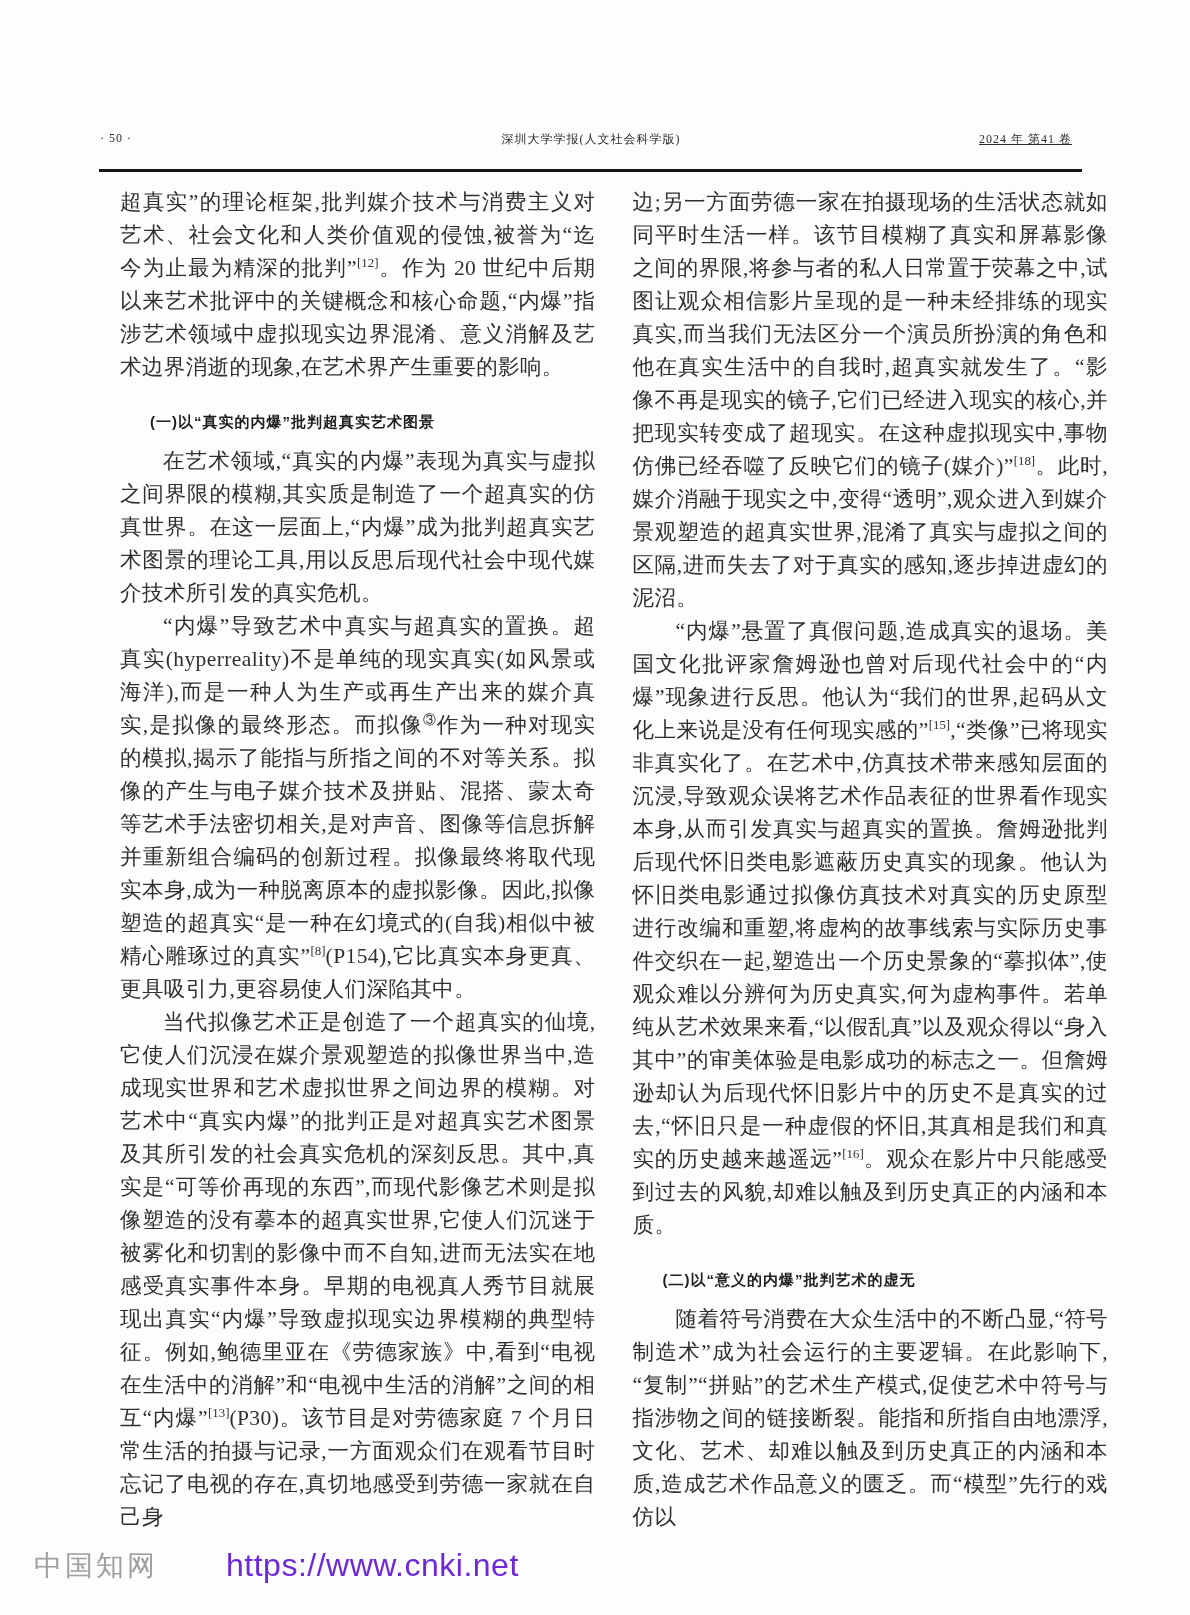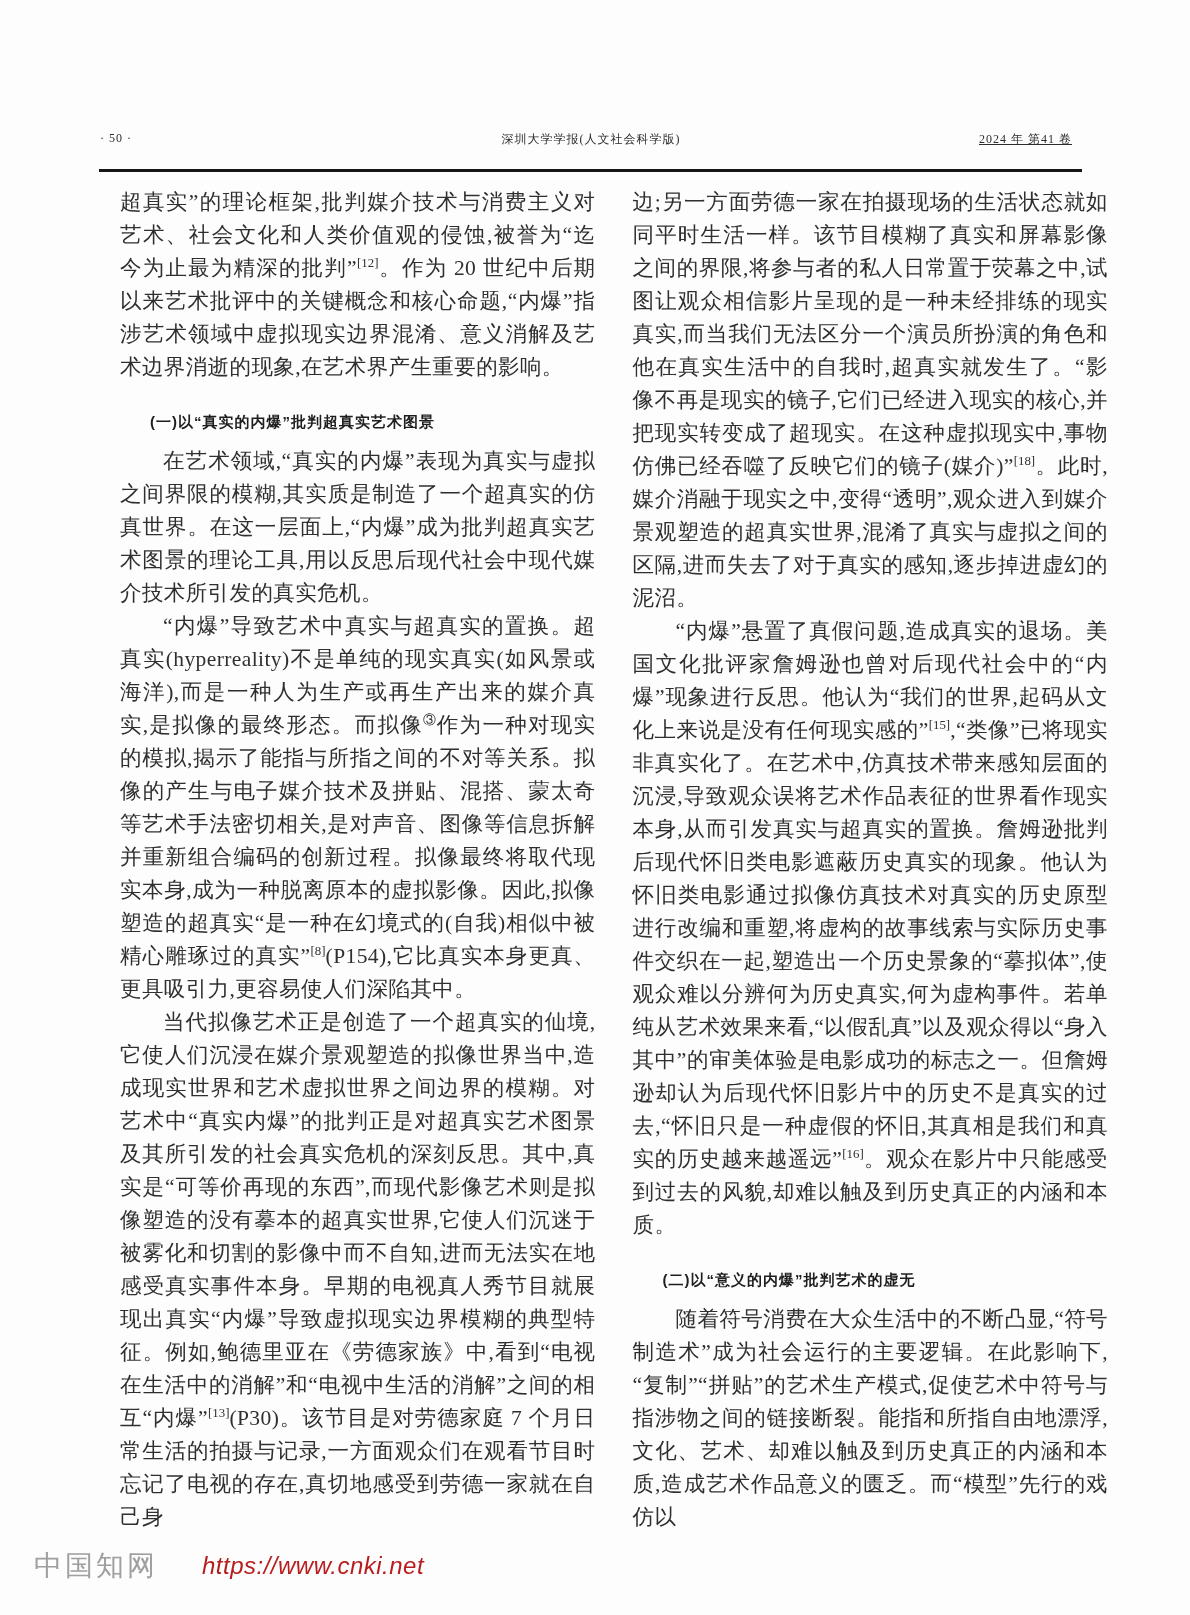--- a/index.html
+++ b/index.html
@@ -52,25 +52,25 @@
     color: #1e1e1e;
     letter-spacing: 1px;
     text-indent: 2em;
     text-align: left;
   }
   sup { font-size: 0.60em; line-height: 0; vertical-align: super; letter-spacing: 0; }
   
   .page-footer {
     position: absolute;
     top: 1547px; left: 34px;
-    display: flex; align-items: center; gap: 44px;
+    display: flex; align-items: flex-start; gap: 68px;
     font-family: "Liberation Sans", "DejaVu Sans", sans-serif;
   }
   .cnki-name { font-size: 28px; color: #9f9f9f; letter-spacing: 3px; }
-  .cnki-url  { font-size: 24px; color: #b91c1c; letter-spacing: 0.5px; font-style: italic; }
+  .cnki-url  { font-size: 32px; color: #6d28d9; letter-spacing: 0.5px; }
 </style>
 </head>
 <body>
 
 <div class="page">
 
   <header class="page-header">
     <span class="pageno">· 50 ·</span>
     <span class="jtitle">深圳大学学报(人文社会科学版)</span>
     <span class="issue">2024 年 第41 卷</span>

